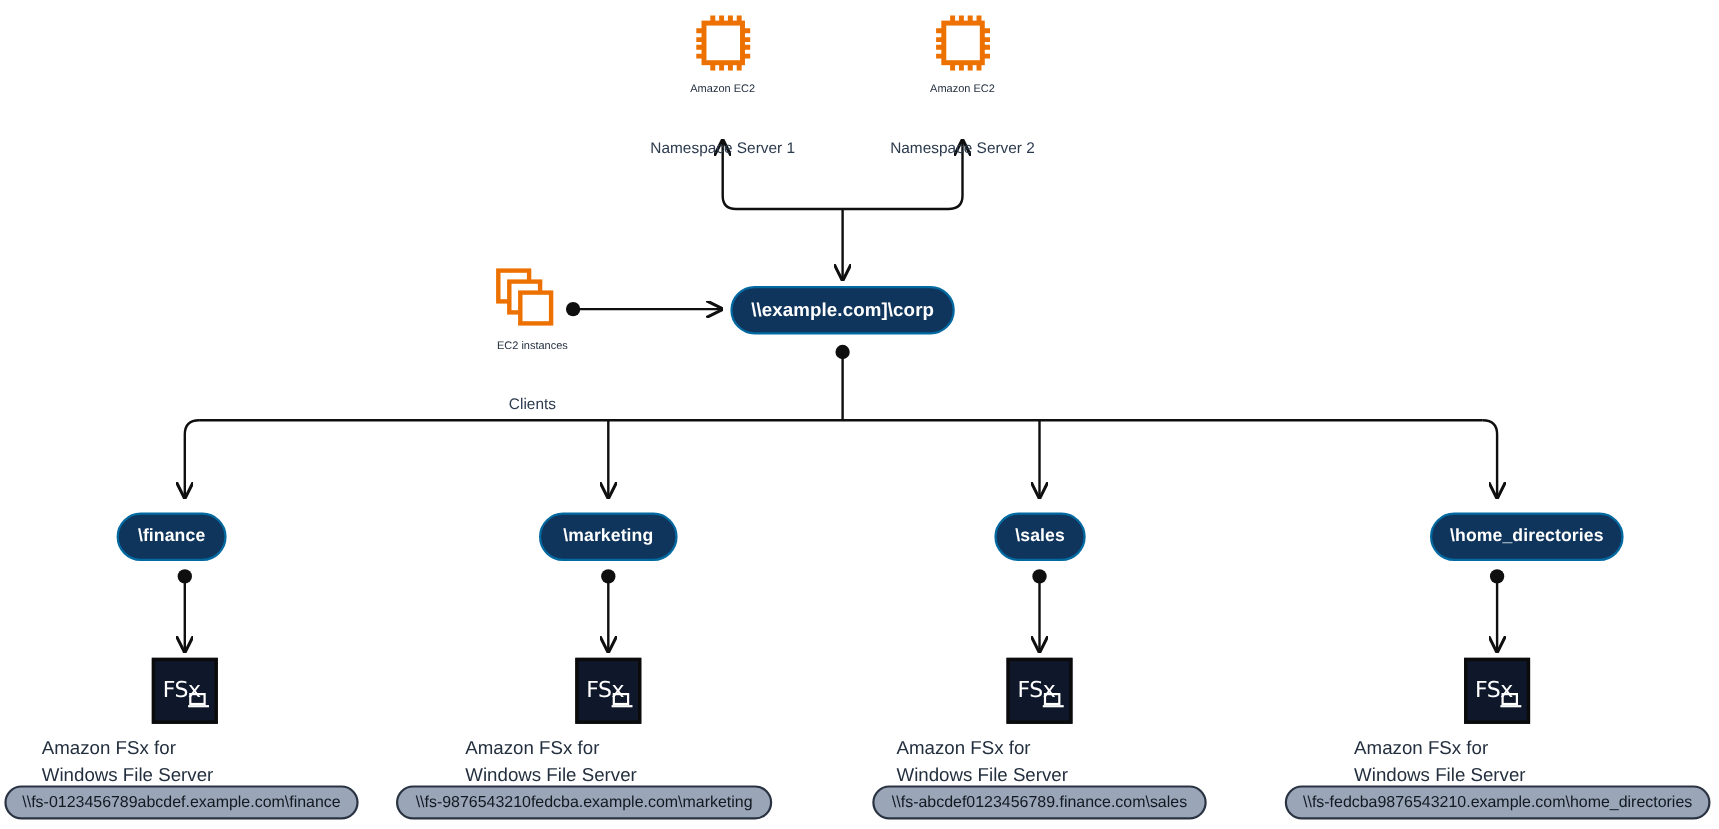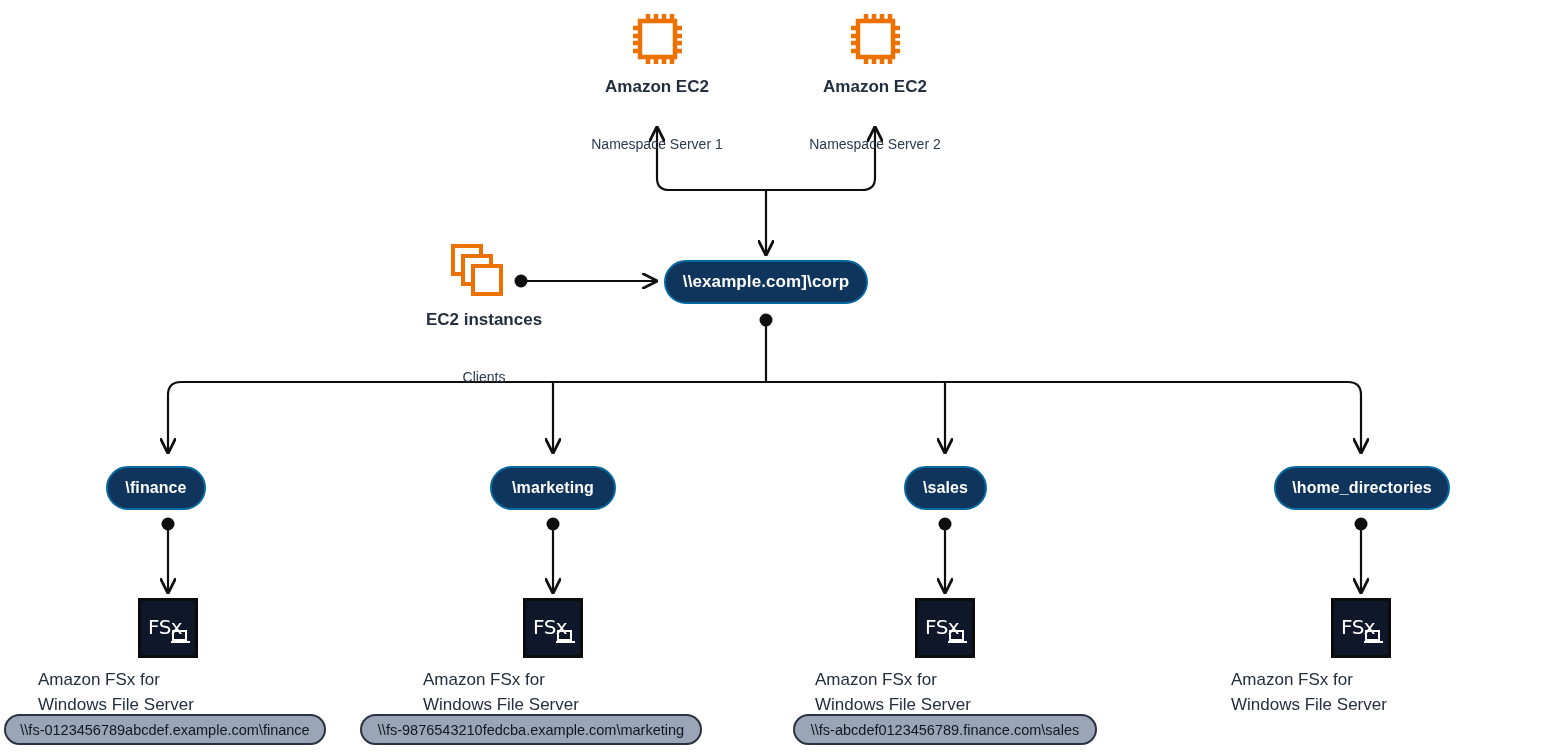--- a/index.html
+++ b/index.html
@@ -40,21 +40,21 @@
     height:31px;
   }
 
   
   .cap{
     position:absolute;
     text-align:center;
     line-height:1.42;
     color:#232f3e;
   }
-  .cap .t1{font-weight:bold;font-size:17px;display:block;}
+  .cap .t1{font-weight:normal;font-size:10px;display:block;}
   .cap .t2{font-weight:normal;font-size:14px;display:block;color:#2b3a4d;margin-top:36px;}
   .cap2{
     position:absolute;text-align:left;line-height:1.45;
     color:#232f3e;font-weight:normal;font-size:17px;
   }
   .cap2 span{display:block;}
 
   
   .ico{position:absolute;}
   .fsx-box{
@@ -164,21 +164,21 @@
   <div class="cap" style="left:394px;top:308px;width:180px;">
     <span class="t1">EC2 instances</span>
     <span class="t2">Clients</span>
   </div>
 
   <div class="pill root" style="left:664px;top:260px;width:204px;height:44px;">\\example.com]\corp</div>
 
   <div class="pill" style="left:106px;top:466px;width:100px;height:44px;">\finance</div>
   <div class="pill" style="left:490px;top:466px;width:126px;height:44px;">\marketing</div>
   <div class="pill" style="left:904px;top:466px;width:83px;height:44px;">\sales</div>
-  <div class="pill" style="left:1274px;top:466px;width:176px;height:44px;">\home_directories</div>
+  <div class="pill" style="left:1300px;top:466px;width:176px;height:44px;">\home_directories</div>
 
   <div class="fsx-box" style="left:138px;top:598px;">
     <span class="fsxtxt">FSx</span>
     <span class="mon"></span>
   </div>
   <div class="fsx-box" style="left:523px;top:598px;">
     <span class="fsxtxt">FSx</span>
     <span class="mon"></span>
   </div>
   <div class="fsx-box" style="left:915px;top:598px;">
@@ -203,14 +203,15 @@
     <span>Windows File Server</span>
   </div>
   <div class="cap2" style="left:1231px;top:668px;width:260px;">
     <span>Amazon FSx for</span>
     <span>Windows File Server</span>
   </div>
 
   <div class="unc" style="left:4px;top:714px;width:322px;">\\fs-0123456789abcdef.example.com\finance</div>
   <div class="unc" style="left:360px;top:714px;width:342px;">\\fs-9876543210fedcba.example.com\marketing</div>
   <div class="unc" style="left:793px;top:714px;width:304px;">\\fs-abcdef0123456789.finance.com\sales</div>
+  <div class="unc" style="left:1168px;top:714px;width:387px;">\\fs-fedcba9876543210.example.com\home_directories</div>
 
 </div>
 
 </body></html>

